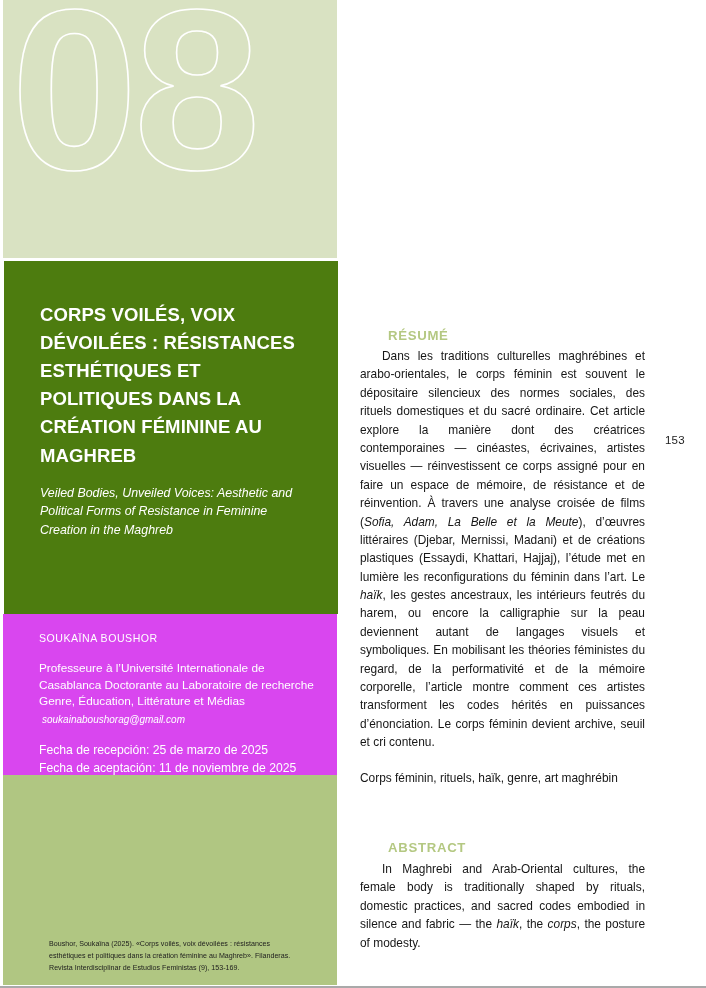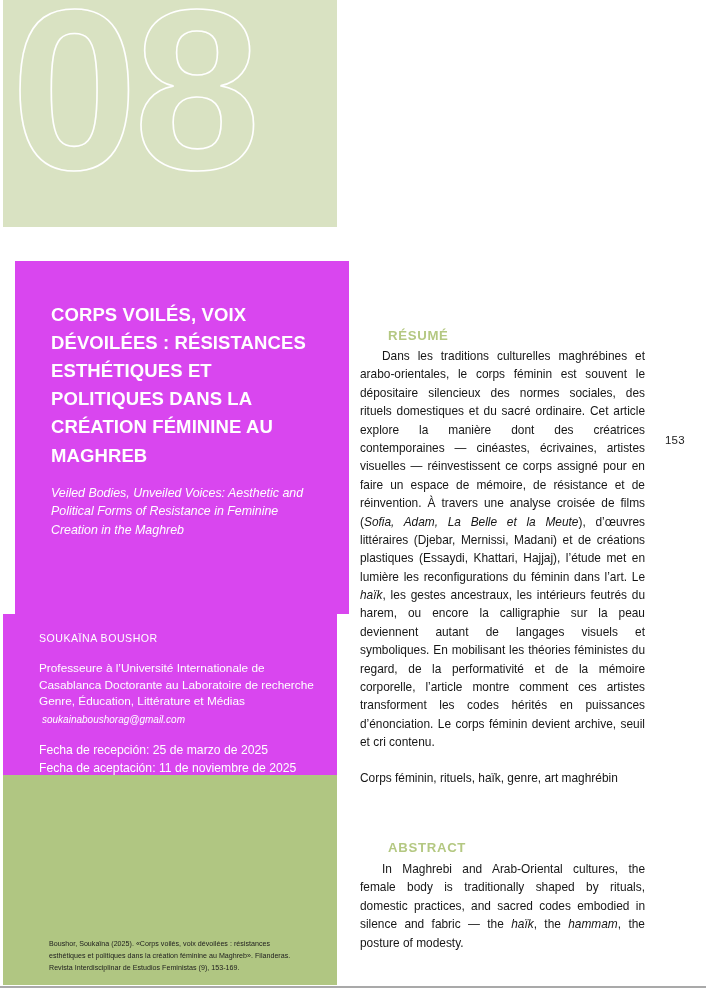--- a/index.html
+++ b/index.html
@@ -29,21 +29,21 @@
     width: 334px;
     height: 985px;
   }
 
   
   .number-panel {
     position: absolute;
     left: 0;
     top: 0;
     width: 334px;
-    height: 227px;
+    height: 258px;
     background: #d9e2c2;
     overflow: hidden;
   }
   .issue-number {
     position: absolute;
     left: 8px;
     top: -24px;
     font-family: "Liberation Sans", sans-serif;
     font-size: 228px;
     font-weight: 700;
@@ -51,25 +51,25 @@
     line-height: 1;
     color: transparent;
     -webkit-text-stroke: 1.6px #ffffff;
     text-stroke: 1.6px #ffffff;
     white-space: nowrap;
   }
 
   
   .title-panel {
     position: absolute;
-    left: 12px;
+    left: 1px;
     top: 261px;
     width: 334px;
     height: 353px;
-    background: #d946ef;
+    background: #4d7c0f;
     box-sizing: border-box;
     padding: 40px 34px 0 36px;
   }
   .article-title {
     margin: 0;
     font-size: 18.5px;
     font-weight: 700;
     line-height: 1.52;
     letter-spacing: 0.1px;
     color: #ffffff;
@@ -236,20 +236,20 @@
       <h2 class="section-heading">RÉSUMÉ</h2>
       <p class="abs-body"><span class="indent"></span><span>Dans les traditions culturelles maghrébines et arabo-orientales, le corps féminin est souvent le dépositaire silencieux des normes sociales, des rituels domestiques et du sacré ordinaire. Cet article explore la manière dont des créatrices contemporaines — cinéastes, écrivaines, artistes visuelles — réinvestissent ce corps assigné pour en faire un espace de mémoire, de résistance et de réinvention. À travers une analyse croisée de films (<em>Sofia, Adam, La Belle et la Meute</em>), d’œuvres littéraires (Djebar, Mernissi, Madani) et de créations plastiques (Essaydi, Khattari, Hajjaj), l’étude met en lumière les reconfigurations du féminin dans l’art. Le <em>haïk</em>, les gestes ancestraux, les intérieurs feutrés du harem, ou encore la calligraphie sur la peau deviennent autant de langages visuels et symboliques. En mobilisant les théories féministes du regard, de la performativité et de la mémoire corporelle, l’article montre comment ces artistes transforment les codes hérités en puissances d’énonciation. Le corps féminin devient archive, seuil et cri contenu.</span></p>
     </div>
 
     <div class="keywords-block">
       <p class="kw-list">Corps féminin, rituels, haïk, genre, art maghrébin</p>
     </div>
 
     <div class="abstract-block">
       <h2 class="section-heading">ABSTRACT</h2>
-      <p class="abs-body"><span class="indent"></span><span>In Maghrebi and Arab-Oriental cultures, the female body is traditionally shaped by rituals, domestic practices, and sacred codes embodied in silence and fabric — the <em>haïk</em>, the <em>hammam</em>, the posture of modesty.</span></p>
+      <p class="abs-body"><span class="indent"></span><span>In Maghrebi and Arab-Oriental cultures, the female body is traditionally shaped by rituals, domestic practices, and sacred codes embodied in silence and fabric — the <em>haïk</em>, the <em>corps</em>, the posture of modesty.</span></p>
     </div>
 
   </div>
 
   <div class="page-number">153</div>
 
 </div>
 
 </body></html>

